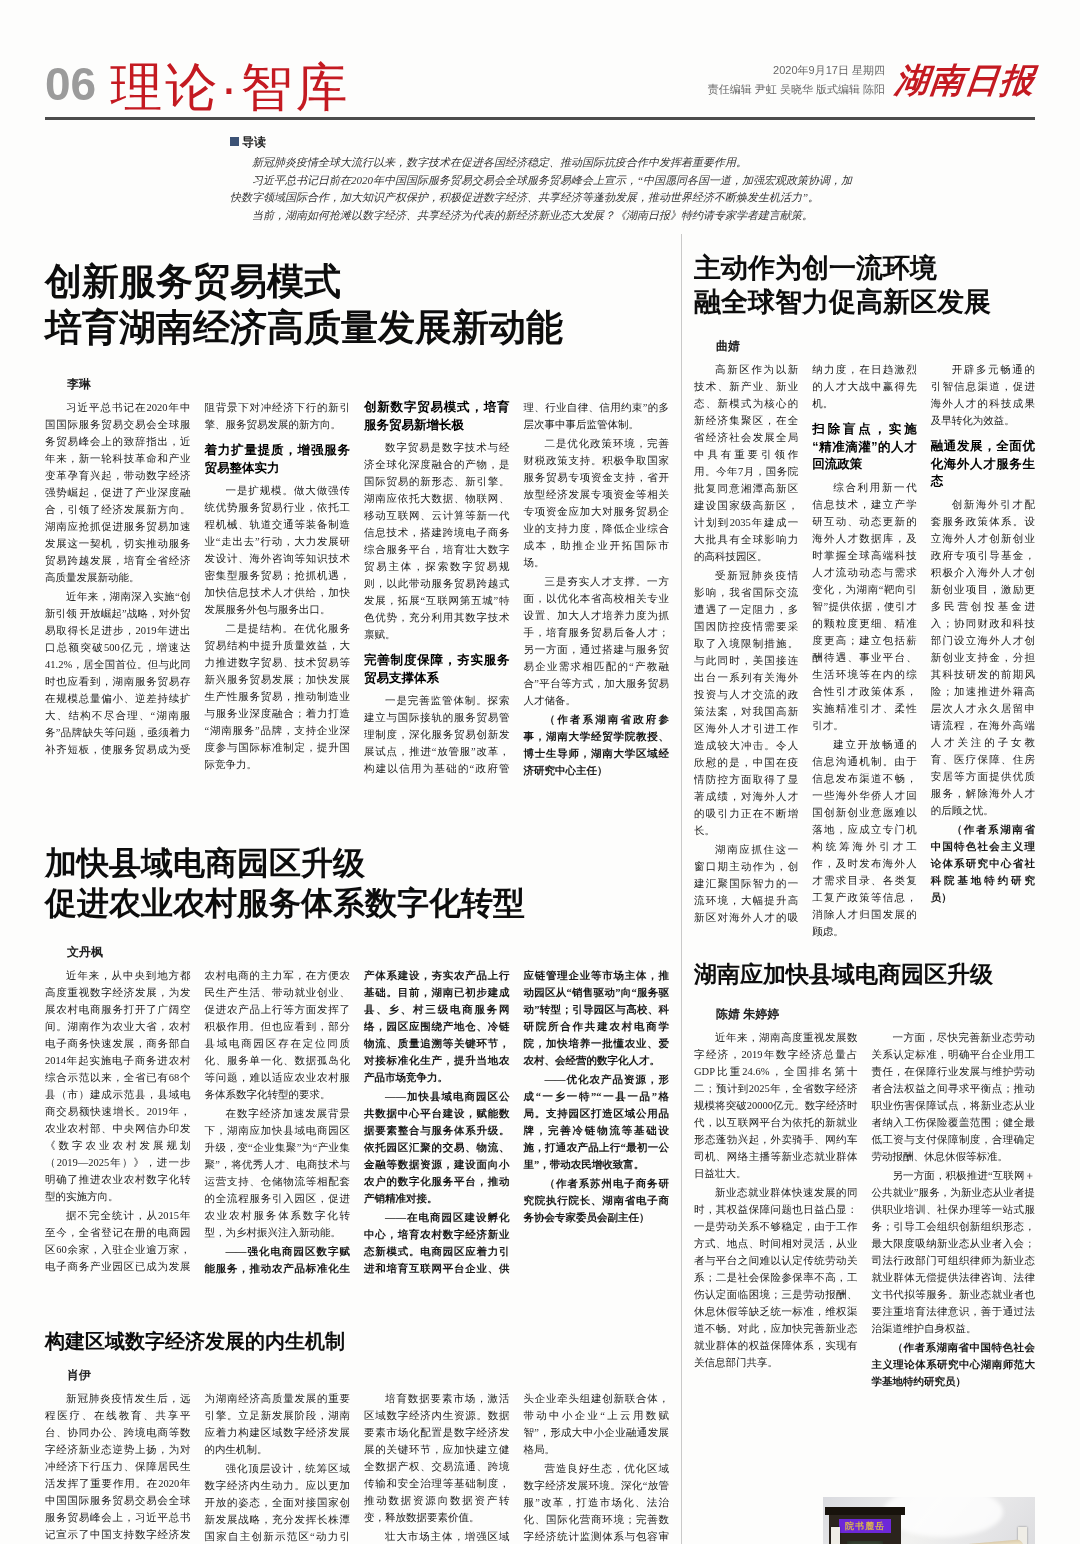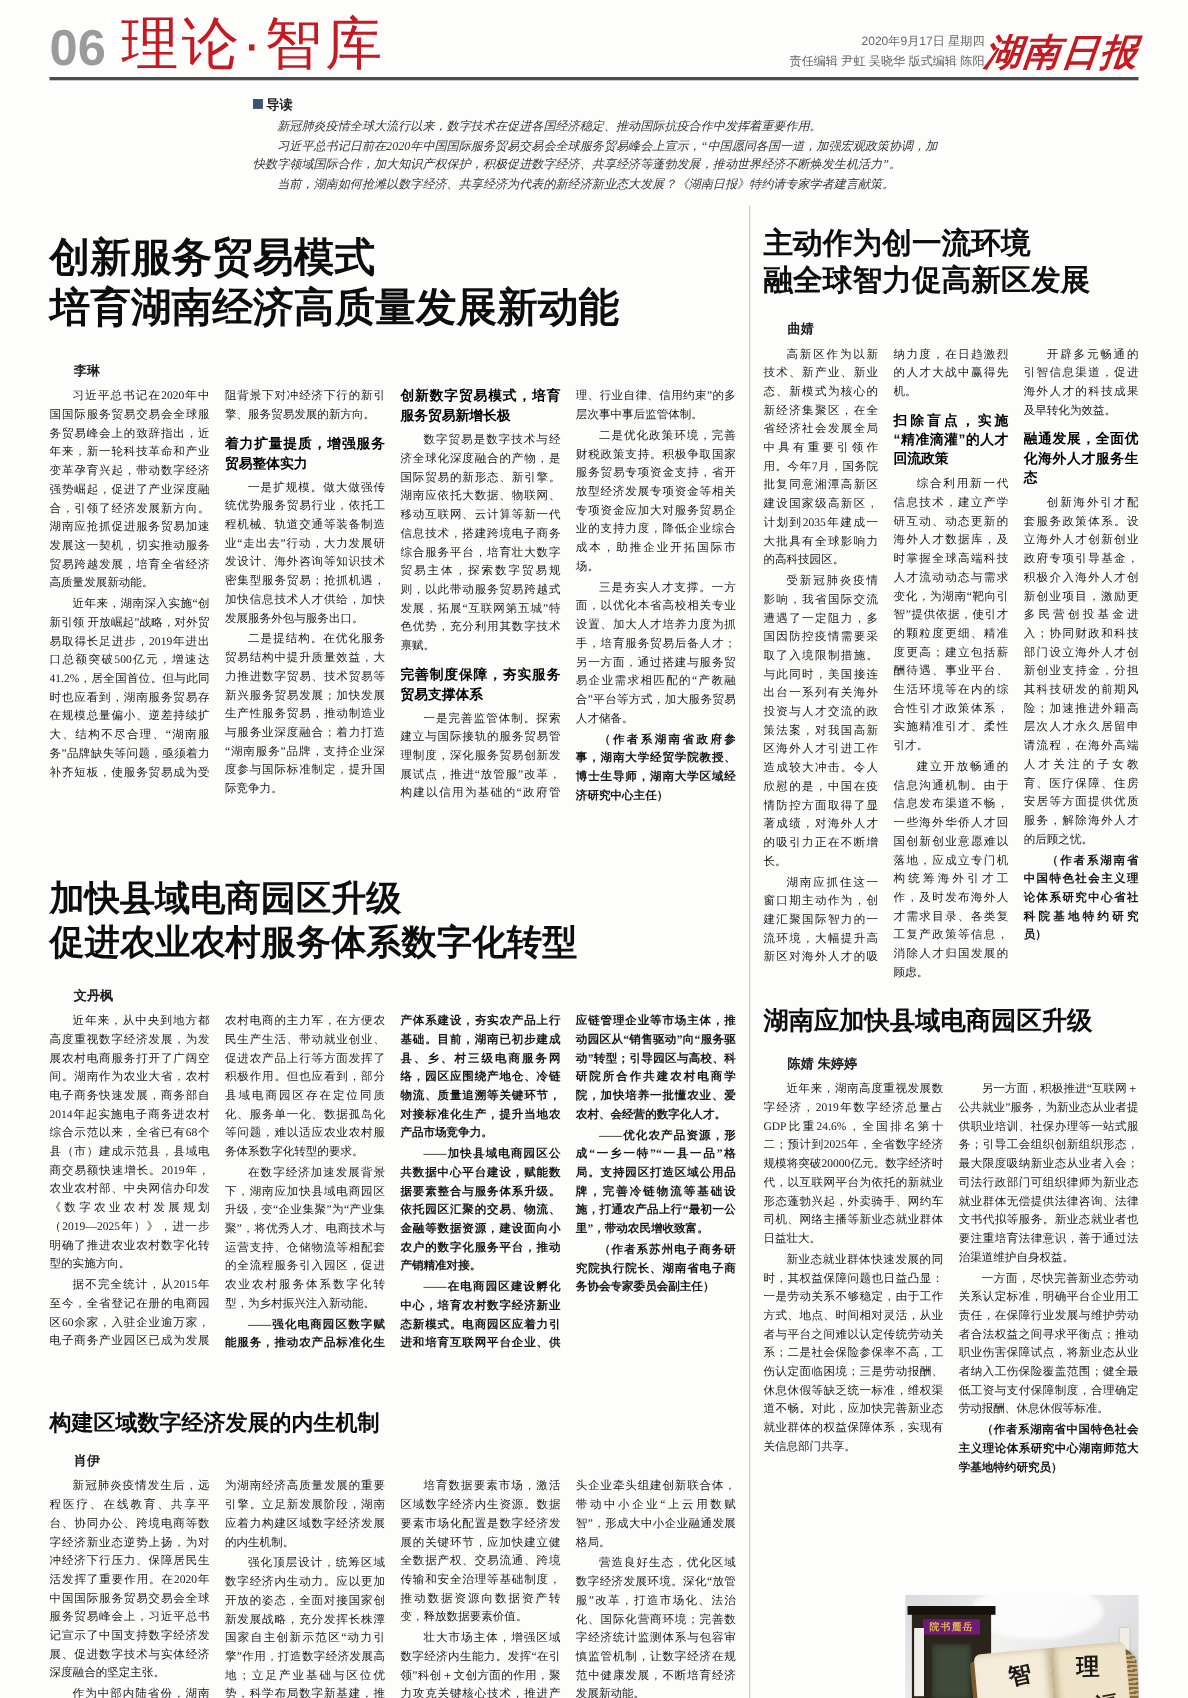--- a/index.html
+++ b/index.html
@@ -1,25 +1,25 @@
 <!DOCTYPE html>
 <html lang="zh"><head>
 <meta charset="utf-8">
 <style>
   html,body{margin:0;padding:0;background:#e9e9e9;}
   .page{position:relative;width:1080px;height:1544px;margin:0 auto;background:#fdfdfc;
         font-family:"Liberation Serif","DejaVu Serif",serif;color:#1a1a1a;overflow:hidden;
         box-sizing:border-box;padding:14px 45px 0 45px;}
   
-  .masthead{display:flex;align-items:flex-end;height:52px;}
+  .masthead{display:flex;align-items:flex-start;height:52px;margin-top:47px;}
   .page-num{font-family:"Liberation Sans","DejaVu Sans",sans-serif;font-weight:bold;
             font-size:46px;color:#9b9b9b;line-height:1;margin-right:14px;}
   .section-title{font-family:"Liberation Sans","DejaVu Sans",sans-serif;font-weight:normal;
             font-size:52px;color:#c41a21;line-height:1;letter-spacing:3px;}
-  .mast-right{margin-left:auto;text-align:right;display:flex;align-items:flex-end;}
+  .mast-right{margin-left:auto;text-align:right;display:flex;align-items:flex-end;gap:10px;}
   .mast-meta{font-size:11px;color:#666;line-height:1.7;text-align:right;
              font-family:"Liberation Sans","DejaVu Sans",sans-serif;}
   .paper-logo{font-size:34px;font-weight:bold;font-style:italic;color:#c41a21;line-height:1;
               transform:skewX(-6deg);letter-spacing:1px;}
   .mast-rule{height:3px;background:#4c4c4c;margin-top:4px;}
   
   .daodu{margin:14px 0 10px 185px;width:625px;}
   .daodu-label{font-family:"Liberation Sans","DejaVu Sans",sans-serif;font-weight:bold;
                font-size:12px;color:#222;margin-bottom:3px;}
   .daodu-label .sq{display:inline-block;width:9px;height:9px;background:#3c5275;margin-right:3px;}
@@ -55,21 +55,21 @@
   .h-a5{height:462px;}
   .art{margin-bottom:6px;}
   .mt-a3{margin-top:10px;}
   .mt-a4{margin-top:8px;}
   
   .photo{position:relative;width:212px;height:150px;margin:6px 0 0 auto;overflow:hidden;
          background:linear-gradient(130deg,#d9dadf 0%,#f2f2f0 35%,#e4e4e6 60%,#cfd0d4 100%);}
   .cloud{position:absolute;border-radius:50%;background:rgba(255,255,255,.8);filter:blur(2px);}
   .gate{position:absolute;left:6px;top:10px;width:72px;height:118px;background:#2b241d;}
   .gate .roof{position:absolute;left:-4px;top:0;width:80px;height:8px;background:#17120c;}
-  .gate .plaque{position:absolute;left:10px;top:12px;width:52px;height:14px;background:#701a75;
+  .gate .plaque{position:absolute;left:10px;top:12px;width:52px;height:14px;background:#6d28d9;
         color:#d9b54e;font-size:9px;line-height:14px;text-align:center;letter-spacing:1px;
         font-weight:bold;}
   .gate .door{position:absolute;left:18px;top:34px;width:36px;height:52px;background:#3f4a3a;
         box-shadow:inset 0 0 6px #1c2418;}
   .banner{position:absolute;top:30px;width:9px;height:62px;background:#efede6;
         box-shadow:0 0 2px rgba(0,0,0,.4);}
   .banner.b1{left:8px;}
   .banner.b2{right:8px;}
   .book{position:absolute;right:2px;bottom:4px;width:148px;height:100px;transform:rotate(-5deg);}
   .book .cover{position:absolute;left:0;top:8px;width:148px;height:88px;background:#7a5a2e;
@@ -199,22 +199,22 @@
       </article>
 
       <article class="art">
         <h1 class="a-title t-r2">
           <span class="tl">湖南应加快县域电商园区升级</span>
         </h1>
         <div class="author">陈婧 朱婷婷</div>
         <div class="body c2 h-a5">
             <p class="para">近年来，湖南高度重视发展数字经济，2019年数字经济总量占GDP比重24.6%，全国排名第十二；预计到2025年，全省数字经济规模将突破20000亿元。数字经济时代，以互联网平台为依托的新就业形态蓬勃兴起，外卖骑手、网约车司机、网络主播等新业态就业群体日益壮大。</p>
             <p class="para">新业态就业群体快速发展的同时，其权益保障问题也日益凸显：一是劳动关系不够稳定，由于工作方式、地点、时间相对灵活，从业者与平台之间难以认定传统劳动关系；二是社会保险参保率不高，工伤认定面临困境；三是劳动报酬、休息休假等缺乏统一标准，维权渠道不畅。对此，应加快完善新业态就业群体的权益保障体系，实现有关信息部门共享。</p>
+            <p class="para">一方面，尽快完善新业态劳动关系认定标准，明确平台企业用工责任，在保障行业发展与维护劳动者合法权益之间寻求平衡点；推动职业伤害保障试点，将新业态从业者纳入工伤保险覆盖范围；健全最低工资与支付保障制度，合理确定劳动报酬、休息休假等标准。</p>
             <p class="para">另一方面，积极推进“互联网＋公共就业”服务，为新业态从业者提供职业培训、社保办理等一站式服务；引导工会组织创新组织形态，最大限度吸纳新业态从业者入会；司法行政部门可组织律师为新业态就业群体无偿提供法律咨询、法律文书代拟等服务。新业态就业者也要注重培育法律意识，善于通过法治渠道维护自身权益。</p>
-            <p class="para">一方面，尽快完善新业态劳动关系认定标准，明确平台企业用工责任，在保障行业发展与维护劳动者合法权益之间寻求平衡点；推动职业伤害保障试点，将新业态从业者纳入工伤保险覆盖范围；健全最低工资与支付保障制度，合理确定劳动报酬、休息休假等标准。</p>
             <p class="attribution">（作者系湖南省中国特色社会主义理论体系研究中心湖南师范大学基地特约研究员）</p>
           </div>
       </article>
 
       <div class="photo">
         <div class="cloud" style="left:60px;top:-10px;width:120px;height:50px;"></div>
 
         <div class="gate">
           <div class="roof"></div>
           <div class="plaque">院书麓岳</div>

